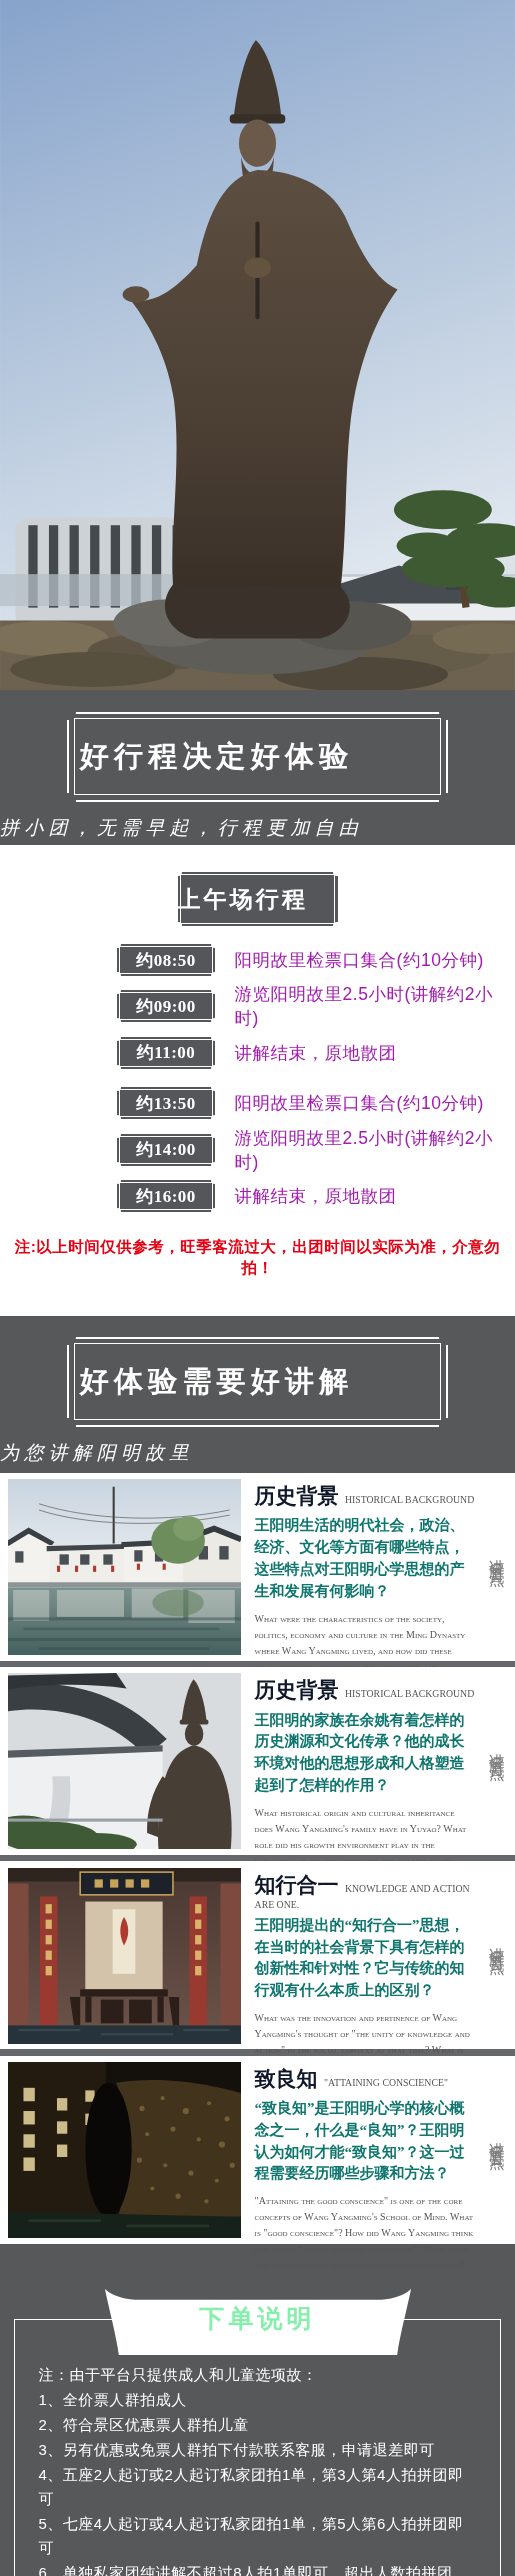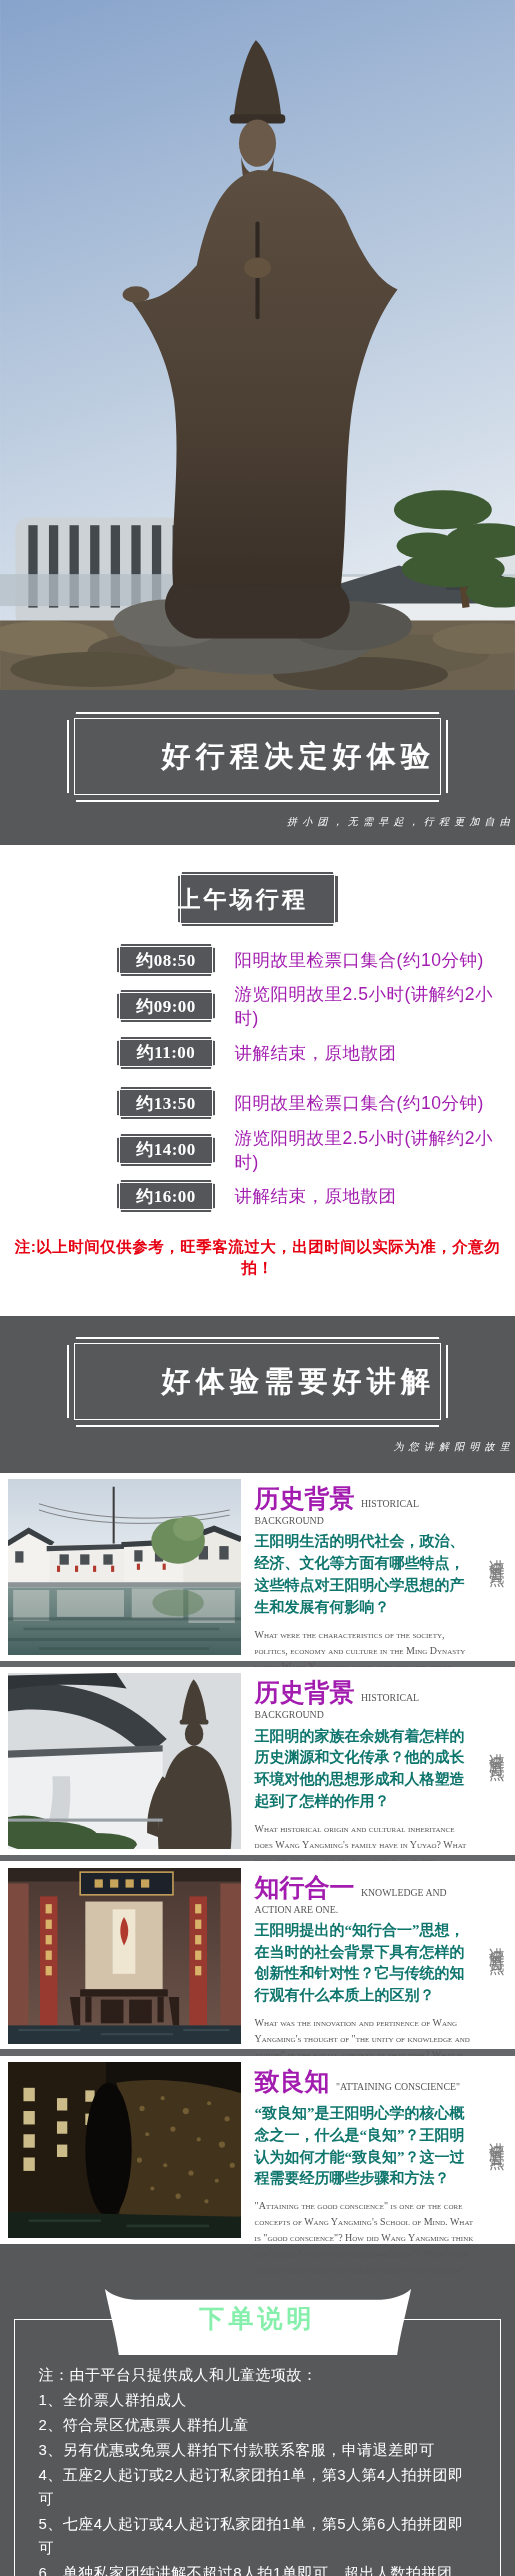--- a/index.html
+++ b/index.html
@@ -4,30 +4,30 @@
 <style>
   * { margin:0; padding:0; box-sizing:border-box; }
   body { width:515px; font-family:"Liberation Sans", sans-serif; background:#fff; color:#333; }
   .page { width:515px; position:relative; }
 
   
   .hero { width:515px; height:690px; position:relative; overflow:hidden; }
   .hero svg { display:block; }
 
   
-  .band { background:#57585a; position:relative; text-align:right; }
+  .band { background:#57585a; position:relative; text-align:left; }
   .band1 { height:155px; padding-top:21.6px; }
   .band2 { height:157px; padding-top:20.6px; }
   .frame { position:relative; width:381px; margin:0 auto; border:2.1px solid #fff; padding:4.6px; }
   .frame-inner { border:0.5px solid #fff; padding:17.5px 5.2px; }
   .frame .cut { position:absolute; width:15.5px; height:15.5px; border-radius:50%; background:#57585a; }
   .cut.tl{ left:-8.8px; top:-8.8px; } .cut.tr{ right:-8.8px; top:-8.8px; }
   .cut.bl{ left:-8.8px; bottom:-8.8px; } .cut.br{ right:-8.8px; bottom:-8.8px; }
   .band-title { color:#fff; font-size:29px; font-weight:bold; letter-spacing:5.2px; font-family:"Liberation Sans",sans-serif; }
-  .band-sub { color:#fff; font-size:10px; letter-spacing:5.2px; margin-top:13.4px;
+  .band-sub { color:#fff; font-size:19px; letter-spacing:5.2px; margin-top:13.4px;
               font-family:"DejaVu Serif",serif; font-style:italic; }
 
   
   .sched { background:#fff; padding:27px 0 0; height:471px; }
   .ticket { position:relative; background:#55565a; color:#fff; font-family:"Liberation Serif",serif; }
   .ticket::before { content:""; position:absolute; inset:2.1px; border:0.5px solid #fff; pointer-events:none; }
   .ticket .cut { position:absolute; width:8.2px; height:8.2px; border-radius:50%; background:#fff; }
   .ticket .cut.tl{ left:-4.1px; top:-4.1px; } .ticket .cut.tr{ right:-4.1px; top:-4.1px; }
   .ticket .cut.bl{ left:-4.1px; bottom:-4.1px; } .ticket .cut.br{ right:-4.1px; bottom:-4.1px; }
   .session-badge { width:160px; height:54px; margin:0 auto; display:flex; align-items:center; justify-content:flex-start;
@@ -38,21 +38,21 @@
                 font-size:17px; font-weight:bold; letter-spacing:0.5px; }
   .sched-desc { margin-left:19.6px; font-size:17.5px; color:#a21caf; letter-spacing:0.5px; }
   .sched .session-badge.afternoon { margin-top:23px; }
   .sched-note { margin-top:24px; text-align:center; color:#e60012; font-size:15.5px; font-weight:bold; letter-spacing:0.5px; }
 
   
   .hl { display:flex; background:#fff; height:188px; padding:6.2px 7.2px 6.2px 8.2px; position:relative; }
   .hl-photo { width:233px; height:176px; flex:none; overflow:hidden; }
   .hl-photo svg { display:block; }
   .hl-text { flex:1; padding:3.1px 33px 0 13.4px; }
-  .hl-title-zh { font-family:"Liberation Serif",serif; font-size:25px; font-weight:bold; color:#a21caf; display:inline; }
+  .hl-title-zh { font-family:"Liberation Serif",serif; font-size:21px; font-weight:bold; color:#0f172a; display:inline; }
   .hl-title-en { font-family:"Liberation Serif",serif; font-variant:small-caps; font-size:9.8px; color:#575757; margin-left:4.1px; }
   .hl-zh { font-family:"Liberation Serif",serif; font-size:15px; line-height:1.45; font-weight:bold; color:#0f766e; margin-top:5.2px; }
   .hl-en { font-family:"Liberation Serif",serif; font-variant:small-caps; font-size:10px; line-height:1.6; color:#555; margin-top:8.2px; }
   .hl-badge { position:absolute; right:8.2px; top:50%; transform:translateY(-50%);
               writing-mode:vertical-rl; color:#7f7f7f; font-size:15.5px; letter-spacing:4.1px; font-family:"Liberation Serif",serif; }
   .hl-divider { height:6.2px; background:#66676a; }
 
   
   .dark-wrap { background:#57585a; padding:9.3px 0 21.6px; }
   .panel { position:relative; margin:66px 14.4px 0; border:1.5px solid #fff; padding:43px 23px 20.6px; }

